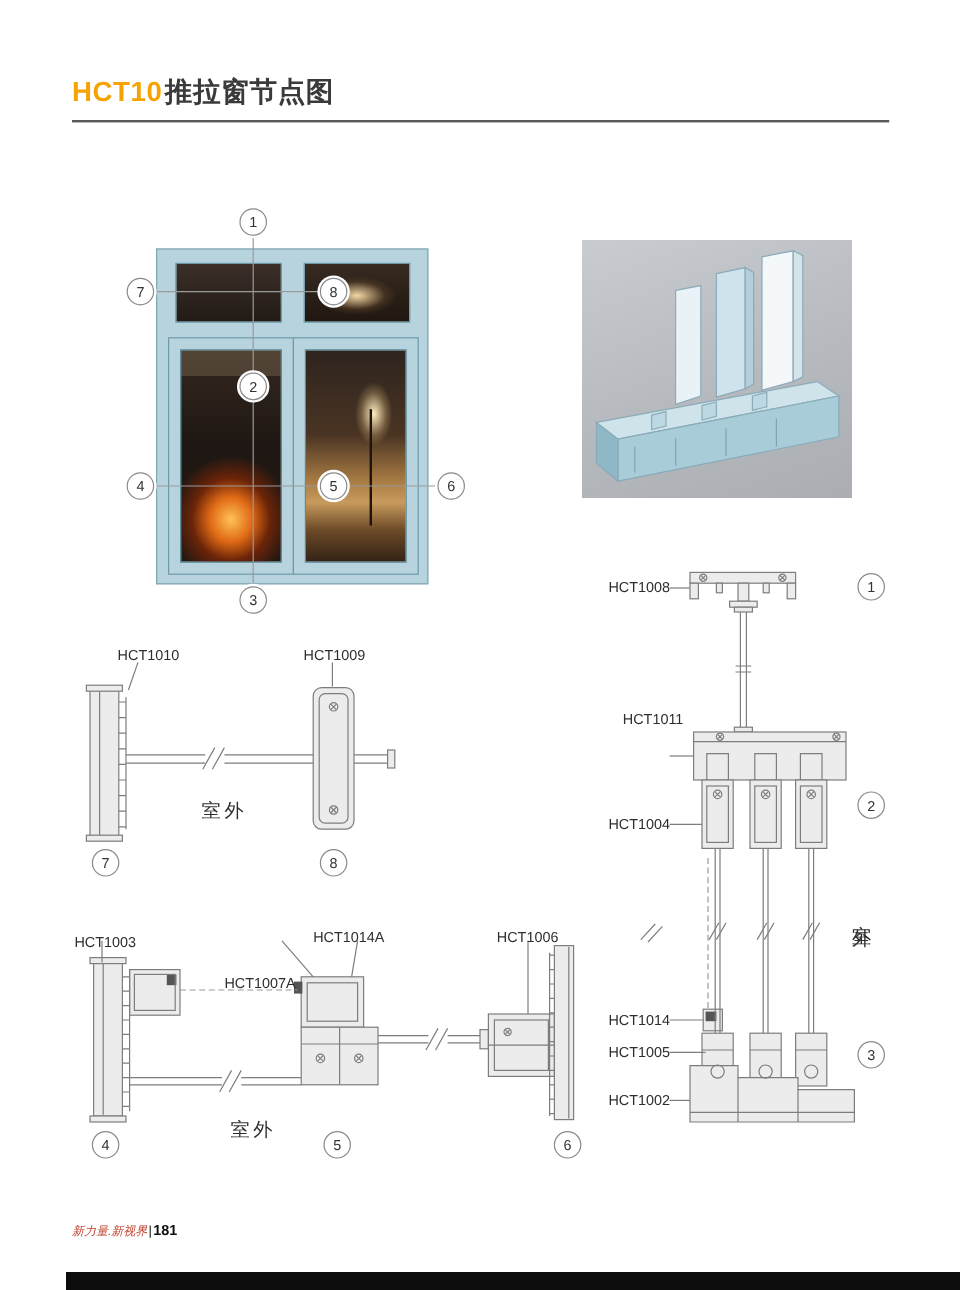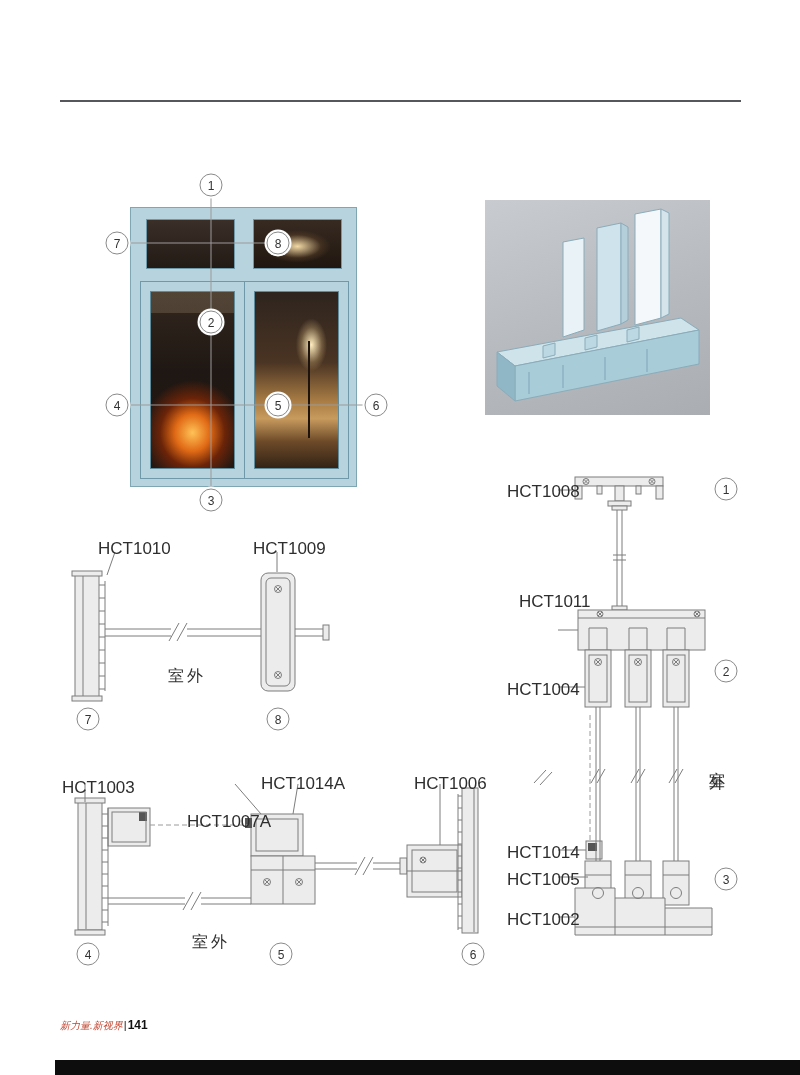--- a/index.html
+++ b/index.html
@@ -36,40 +36,41 @@
   .lamp-pole{position:absolute;left:64%;top:28%;width:2px;height:55%;background:#1d1410;}
 
   
   .render3d{position:absolute;left:485px;top:200px;width:225px;height:215px;
        background:linear-gradient(160deg,#c8cbcf 0%,#b6b9bd 55%,#aaadb1 100%);}
 
   
   .sec{position:absolute;}
 
   
-  .label{position:absolute;font-size:17px;color:#2e2e2e;white-space:nowrap;}
+  .label{position:absolute;font-size:12px;color:#2e2e2e;white-space:nowrap;}
   .outdoor{position:absolute;font-size:16px;color:#2e2e2e;letter-spacing:3px;}
   .outdoor.vert{writing-mode:vertical-rl;letter-spacing:4px;}
   .callout{position:absolute;width:21px;height:21px;border:1px solid #8a8a8a;border-radius:50%;
        background:#fff;display:flex;align-items:center;justify-content:center;
        font-size:12px;color:#333;transform:translate(-50%,-50%);box-shadow:0 0 0 2px #fff;}
   .overlay{position:absolute;left:0;top:0;pointer-events:none;}
 
   
   .footer-text{position:absolute;left:60px;top:1018px;display:flex;align-items:baseline;}
   .brand{font-size:10px;color:#c2442f;font-style:italic;}
   .divider{font-size:11px;color:#111;margin:0 1px;}
   .pagenum{font-size:12px;font-weight:bold;color:#111;}
   .footer-bar{position:absolute;left:55px;top:1060px;width:745px;height:15px;background:#0d0d0d;}
 </style>
 </head>
 <body>
 
 <div class="page">
 
+  <h1 class="title"><span class="accent">HCT10</span><span class="zh">推拉窗节点图</span></h1>
   <div class="rule"></div>
 
   <div class="win">
     <div class="pane tl"></div>
     <div class="pane tr"></div>
     <div class="sash left">
       <div class="glass fire"></div>
     </div>
     <div class="sash right">
       <div class="glass room">
@@ -268,17 +269,17 @@
   <div class="label" style="left:261px;top:774px;">HCT1014A</div>
   <div class="label" style="left:414px;top:774px;">HCT1006</div>
   <div class="outdoor" style="left:192px;top:932px;">室外</div>
   <div class="callout" style="left:88px;top:954px;">4</div>
   <div class="callout" style="left:281px;top:954px;">5</div>
   <div class="callout" style="left:473px;top:954px;">6</div>
 
   <div class="footer-text">
     <span class="brand">新力量.新视界</span>
     <span class="divider">|</span>
-    <span class="pagenum">141</span>
+    <span class="pagenum">181</span>
   </div>
   <div class="footer-bar"></div>
 
 </div>
 
 </body></html>

